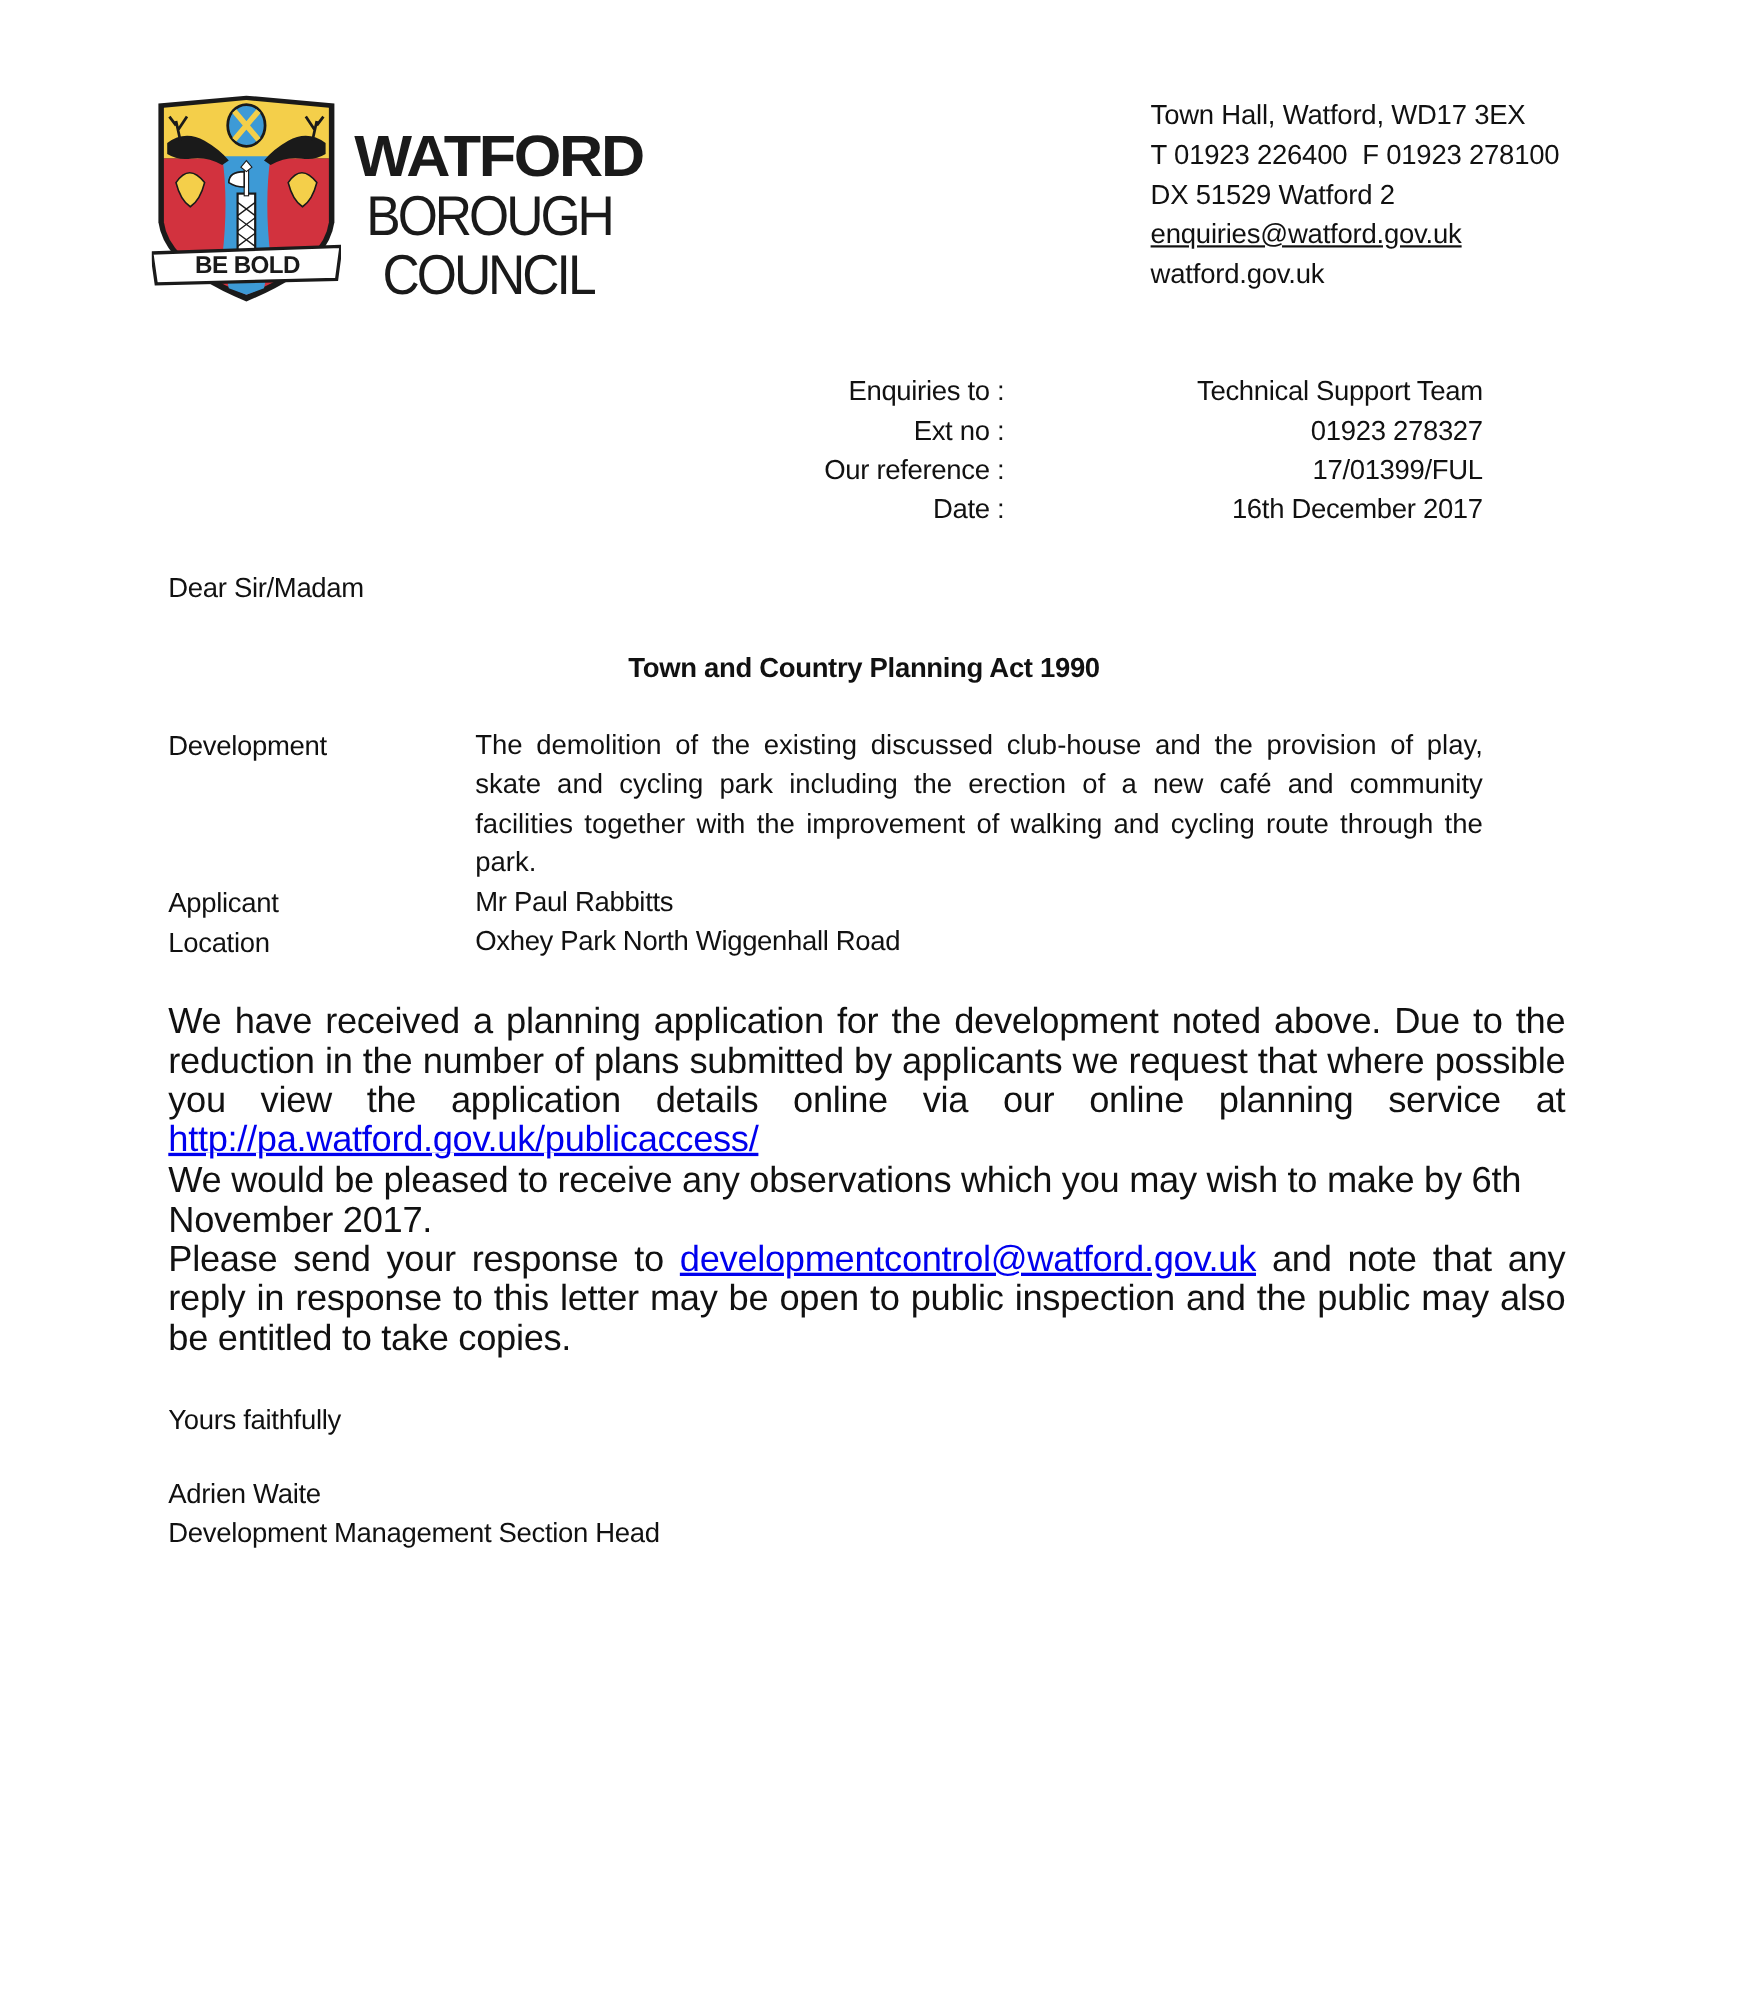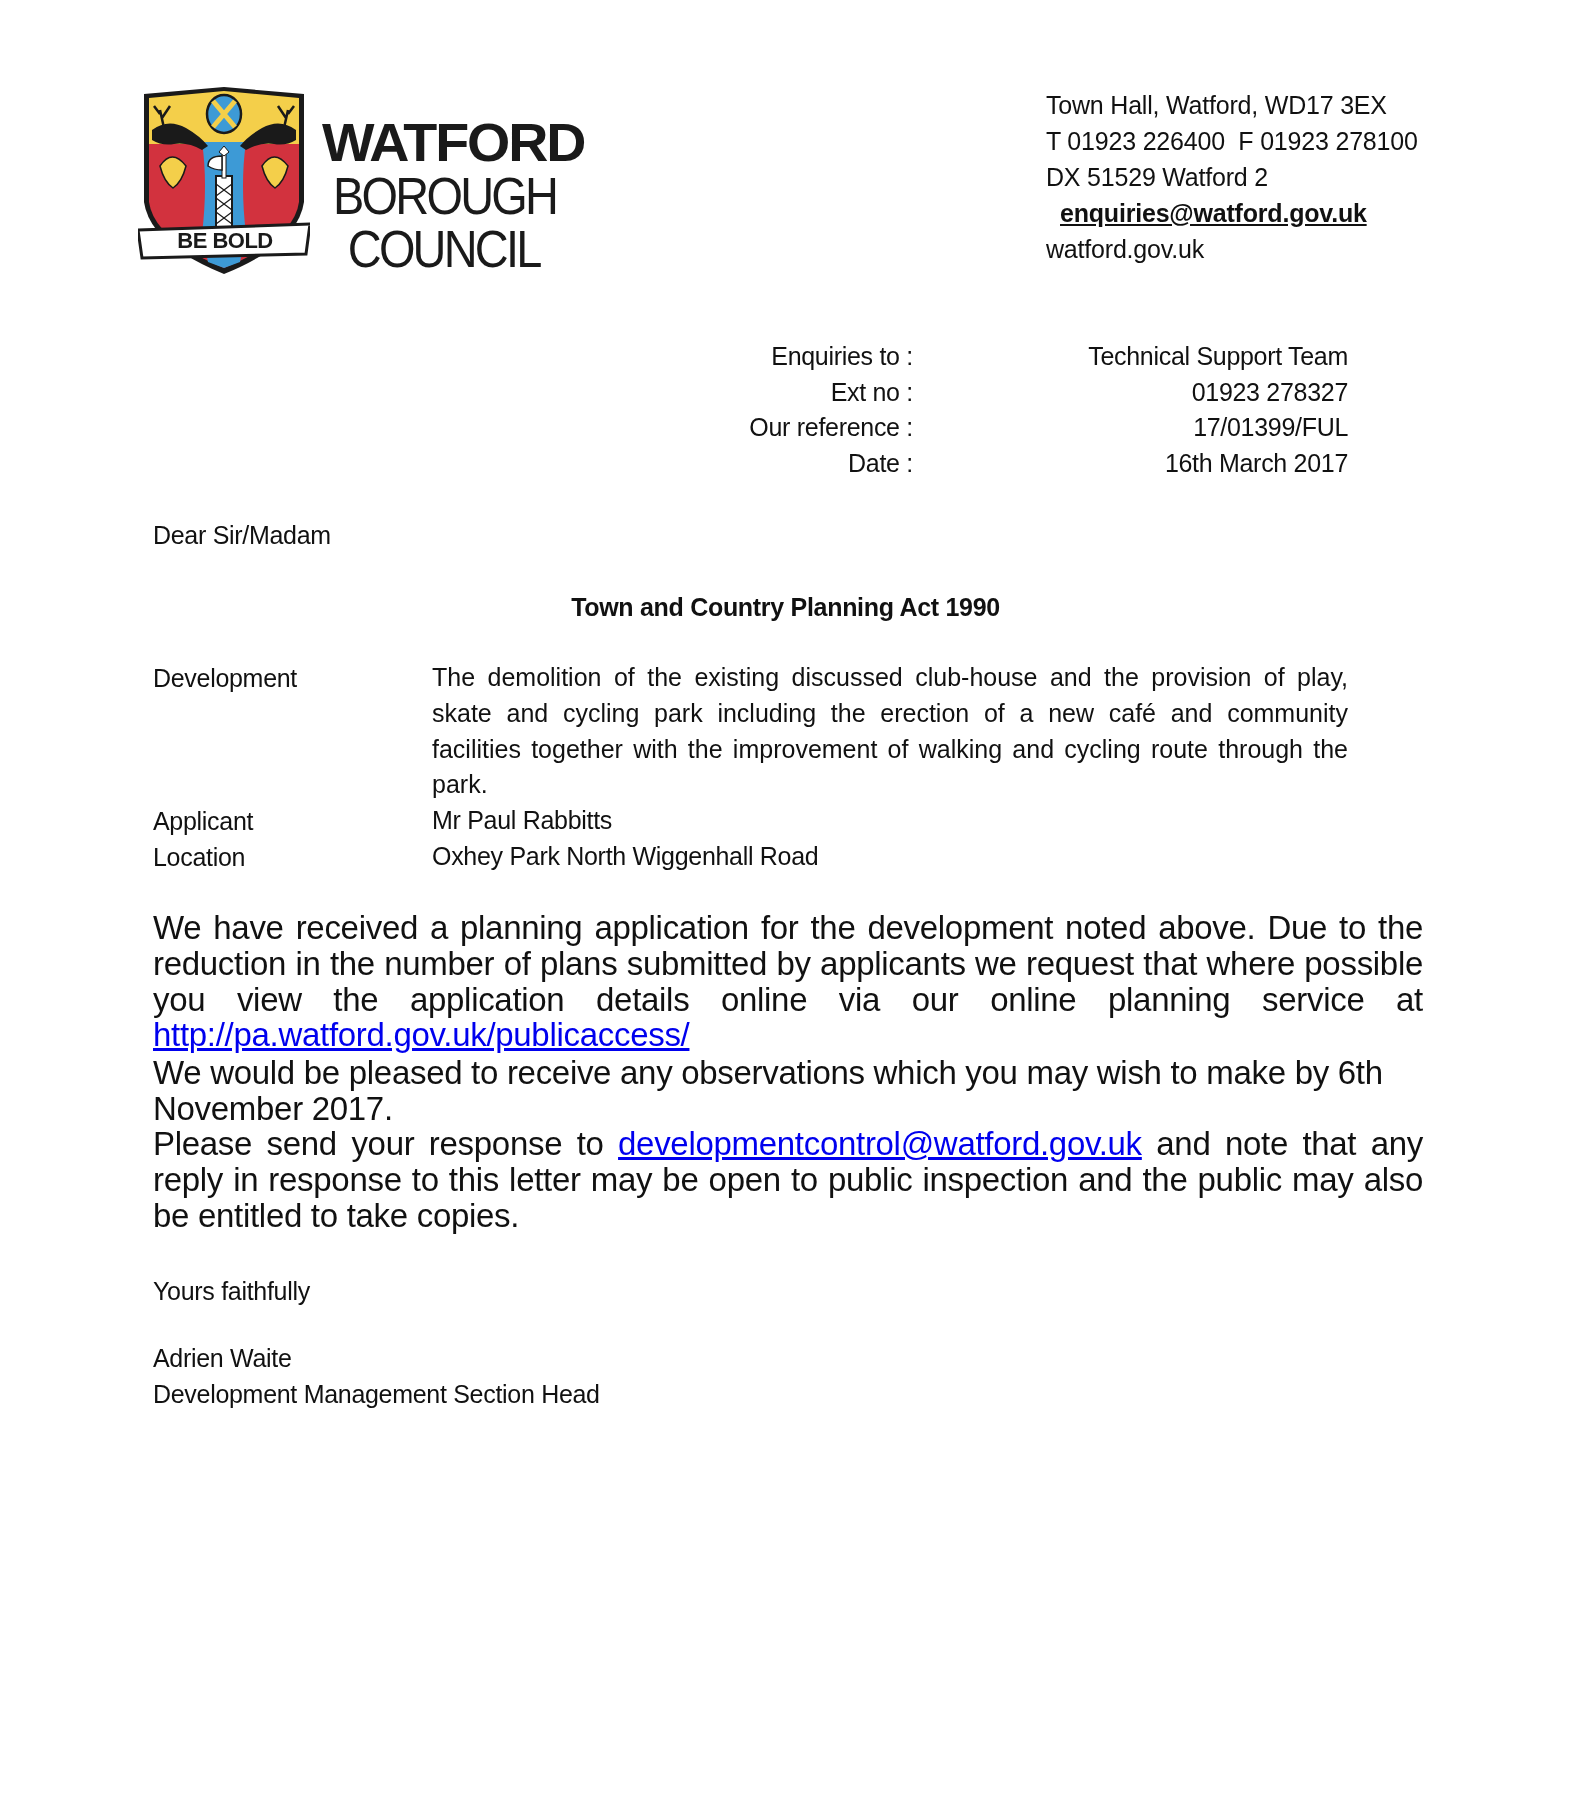--- a/index.html
+++ b/index.html
@@ -12,21 +12,21 @@
   #logo { left: 138px; top: 84px; width: 470px; height: 192px; }
   #logo-wordmark { position: absolute; left: 184px; top: 32px; width: 290px; }
   .wm { display: block; line-height: 1; color: #1a1a1a; white-space: nowrap; }
   .wm-1 { font-size: 53px; font-weight: 900; letter-spacing: -2px; transform: scaleX(1.05); transform-origin: left; }
   .wm-2 { font-size: 51px; font-weight: 400; letter-spacing: -3px; margin-top: 2px; padding-left: 12px; transform: scaleX(0.92); transform-origin: left; }
   .wm-3 { font-size: 51px; font-weight: 400; letter-spacing: -3px; margin-top: 2px; padding-left: 28px; transform: scaleX(0.92); transform-origin: left; }
 
   
   #address { left: 1046px; top: 87px; }
   #address .line { display: block; font-size: 25px; line-height: 36px; white-space: nowrap; letter-spacing: -0.2px; }
-  #address .email { font-weight: 700; text-decoration: underline; color: #111; margin-left: 14px; }
+  #address .email { font-weight: 400; text-decoration: underline; color: #111; }
 
   
   #enquiries { left: 700px; top: 338px; width: 648px; }
   .enq-row { position: relative; height: 35.6px; }
   .enq-label { position: absolute; right: 435px; top: 0; font-size: 25px; line-height: 36px; white-space: nowrap; text-align: right; letter-spacing: -0.3px; }
   .enq-value { position: absolute; right: 0; top: 0; font-size: 25px; line-height: 36px; white-space: nowrap; text-align: right; letter-spacing: -0.3px; }
 
   #salutation { left: 153px; top: 517px; text-align: center; }
   #heading { left: 0; width: 1586px; top: 589px; text-align: center; font-weight: 700; font-size: 25px; line-height: 36px; letter-spacing: -0.3px; }
   #heading span { display: inline-block; margin-left: -15px; }
@@ -106,21 +106,21 @@
   <div class="enq-row">
     <span class="enq-label">Ext no :</span>
     <span class="enq-value">01923 278327</span>
   </div>
   <div class="enq-row">
     <span class="enq-label">Our reference :</span>
     <span class="enq-value">17/01399/FUL</span>
   </div>
   <div class="enq-row">
     <span class="enq-label">Date :</span>
-    <span class="enq-value">16th March 2017</span>
+    <span class="enq-value">16th December 2017</span>
   </div>
 </div>
 
 <div id="salutation" class="abs txt">Dear Sir/Madam</div>
 
 <div id="heading" class="abs">
   <span>Town and Country Planning Act 1990</span>
 </div>
 
 <div id="details" class="abs">

